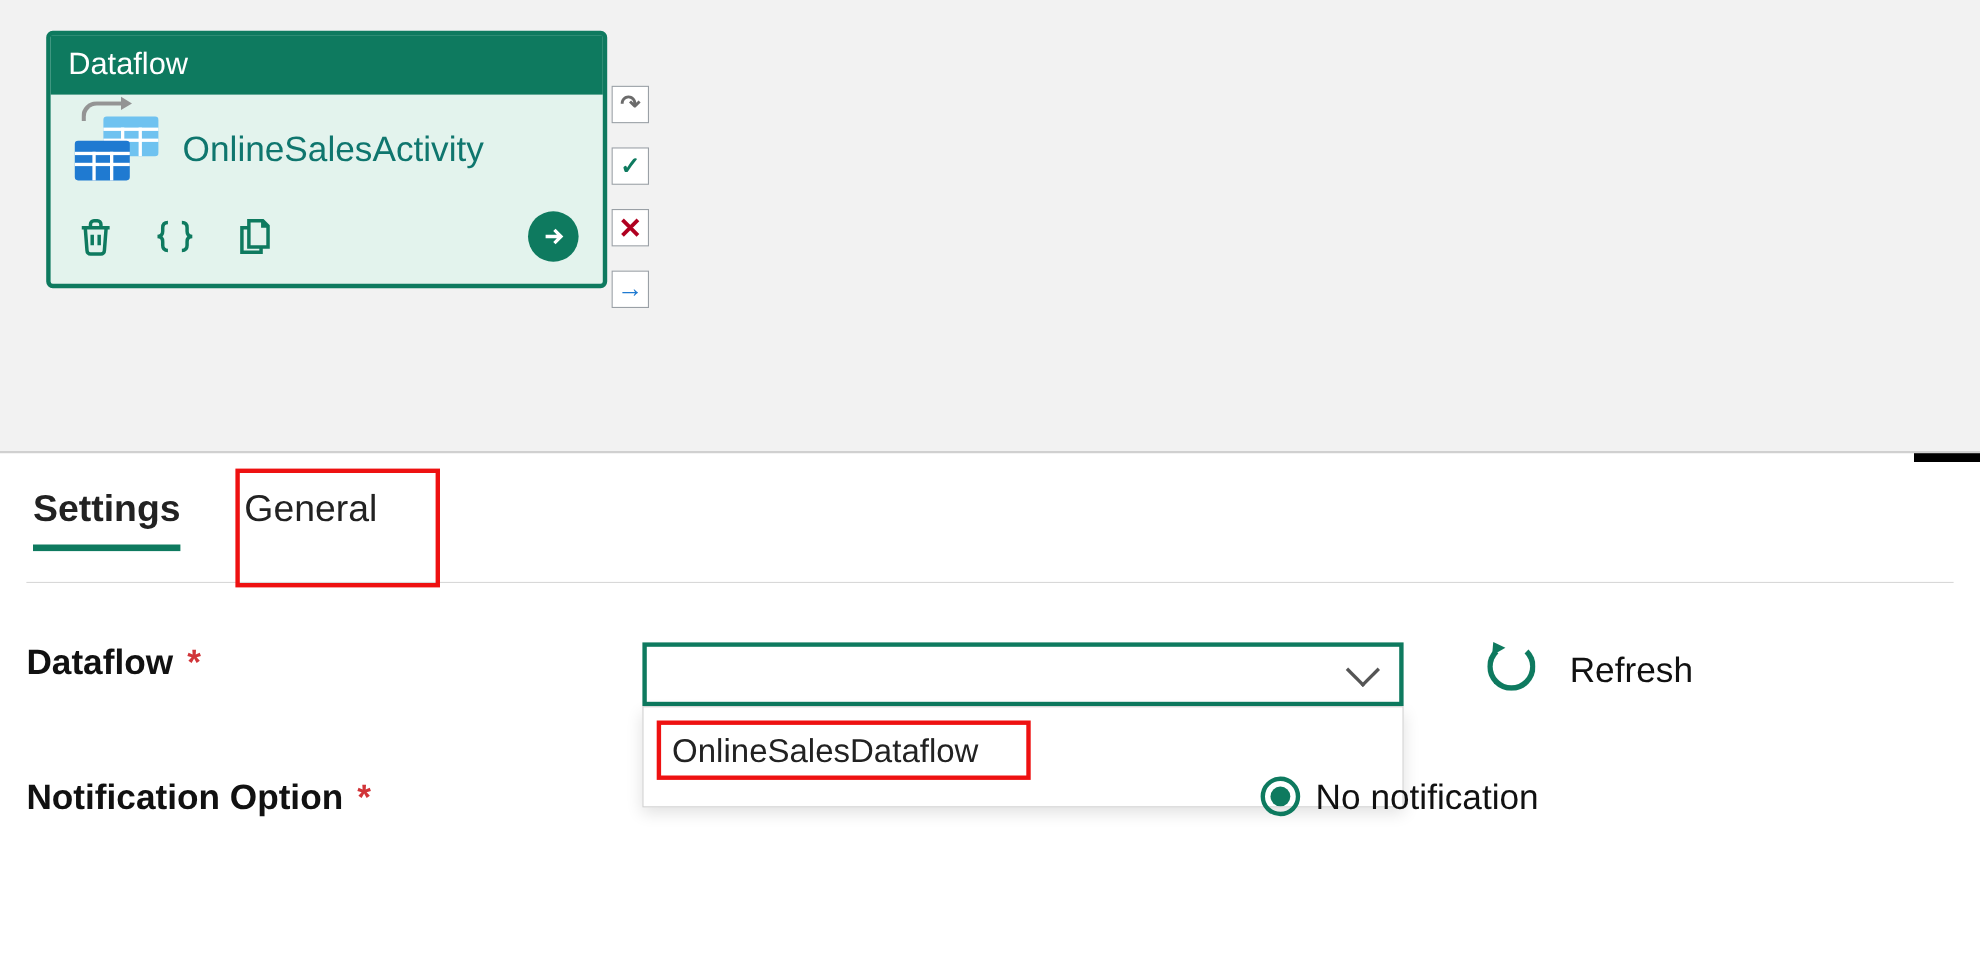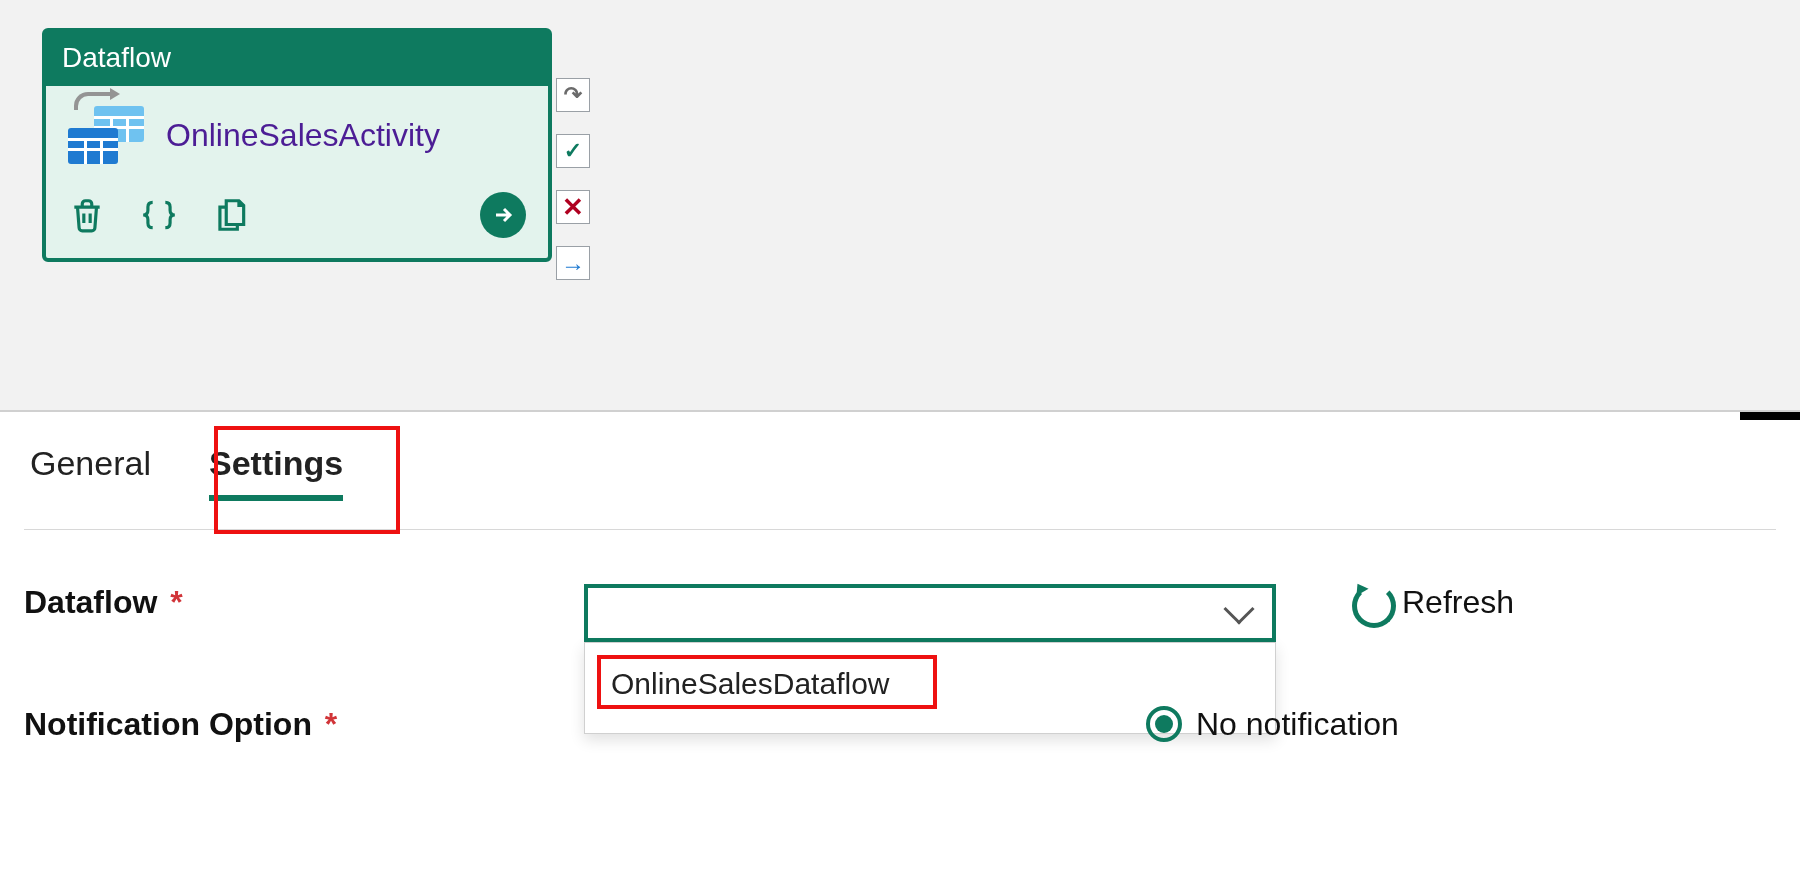--- a/index.html
+++ b/index.html
@@ -62,21 +62,21 @@
     position:absolute; left:6px; top:-14px;
     width:36px; height:18px;
     border: 4px solid #949494;
     border-bottom: none; border-right: none;
     border-radius: 14px 0 0 0;
   }
   .df-arrow::after{
     content:"";position:absolute;right:-10px;top:-8px;
     border-left:10px solid #949494;border-top:6px solid transparent;border-bottom:6px solid transparent;
   }
-  .activity-title { font-size: 32px; color:#4c1d95; }
+  .activity-title { font-size: 32px; color:#0f766e; }
   .activity-footer {
     display:flex; align-items:center; justify-content:space-between;
     padding: 18px 22px 20px 22px;
   }
   .footer-left { display:flex; gap:34px; align-items:center; }
   .icon-btn { width:38px; height:40px; cursor:pointer; }
   .run-btn {
     width:46px;height:46px;border-radius:50%;background:#0e7a5f;
     display:flex;align-items:center;justify-content:center;cursor:pointer;
   }
@@ -115,21 +115,21 @@
     cursor:pointer;
   }
   .chev { width:22px;height:22px;border-right:3px solid #555;border-bottom:3px solid #555;transform:rotate(45deg);margin-bottom:8px;}
   .dropdown {
     position:absolute; left:0; top:58px; width:692px;
     background:#fff; border:1px solid #d0d0d0; box-shadow:0 6px 14px rgba(0,0,0,.12);
     padding:18px 16px 26px 16px;
   }
   .opt { font-size:30px; color:#222; padding:6px 10px; cursor:pointer;}
   .opt-highlight { position:absolute; left:12px; top:12px; width:340px; height:54px; border:4px solid #e11; pointer-events:none;}
-  .refresh { display:flex; align-items:flex-start; gap:6px; margin-left:44px; cursor:pointer;}
+  .refresh { display:flex; align-items:flex-end; gap:31px; margin-left:44px; cursor:pointer;}
   .refresh-icon {
     width:44px;height:44px;border:5px solid #0e7a5f;border-radius:50%;
     border-top-color:transparent; position:relative;
   }
   .refresh-icon::after{
     content:"";position:absolute;left:-4px;top:-6px;
     border-bottom:10px solid #0e7a5f;border-left:7px solid transparent;border-right:7px solid transparent;
     transform:rotate(-30deg);
   }
   .refresh-text { font-size:32px; color:#111;}
@@ -188,22 +188,22 @@
   <div class="side-handles">
     <div class="handle redo">↷</div>
     <div class="handle ok">✓</div>
     <div class="handle x">✕</div>
     <div class="handle next">→</div>
   </div>
 </div>
 
 <div class="panel">
   <div class="tabbar">
+    <div class="tab active">Settings</div>
     <div class="tab">General</div>
-    <div class="tab active">Settings</div>
     <div class="tab-box-highlight"></div>
   </div>
 
   <div class="form">
     <div class="row">
       <div class="label">
         <span>Dataflow</span>
         <span class="req">*</span>
       </div>
       <div class="select-wrap">

